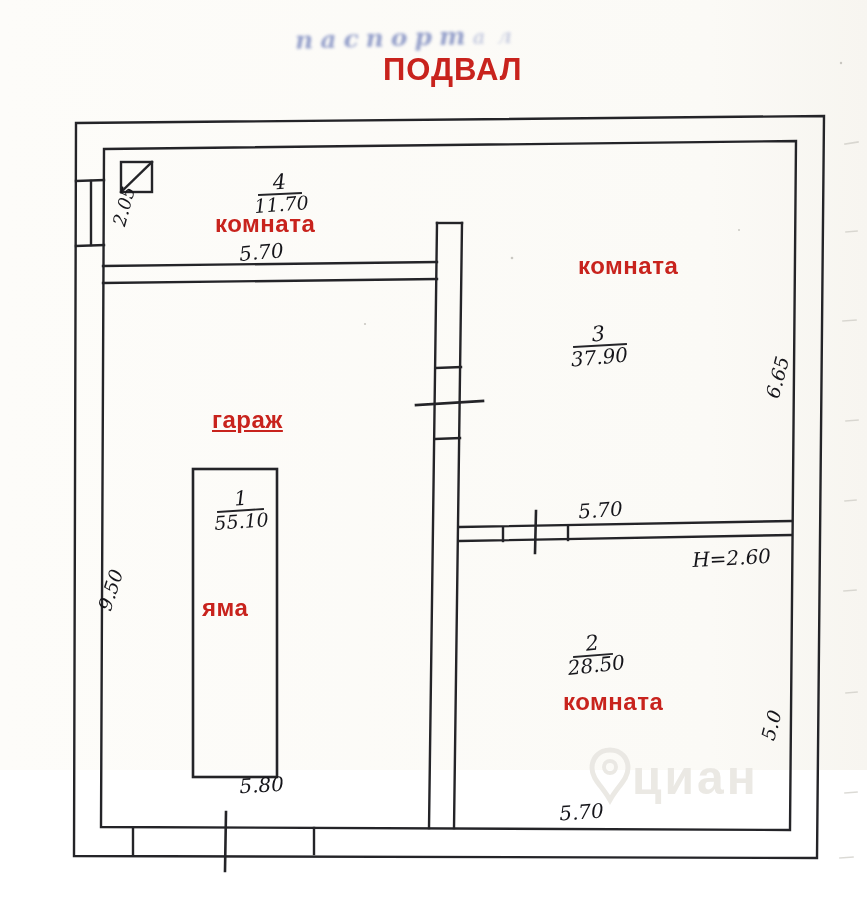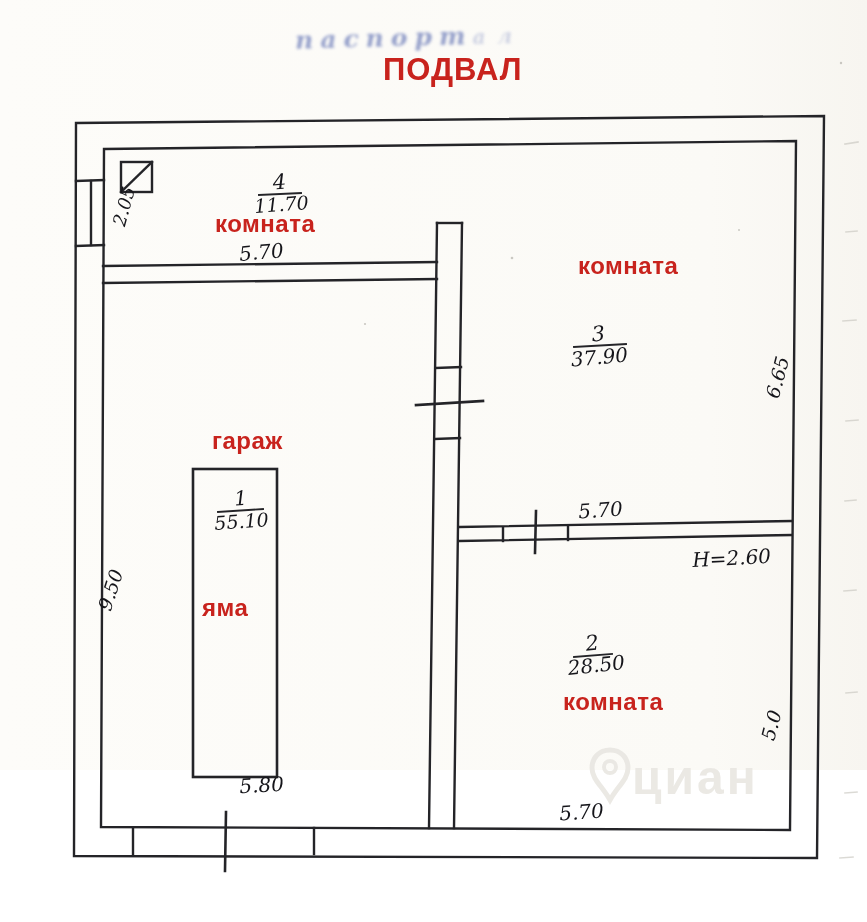--- a/index.html
+++ b/index.html
@@ -52,21 +52,21 @@
 <div id="canvas">
 
   <div class="stamp">
     <span>паспорт</span><span class="tail">ал</span>
   </div>
 
   <div class="title">ПОДВАЛ</div>
 
   <div class="room-label" style="left:215px;top:210px;">комната</div>
   <div class="room-label" style="left:578px;top:252px;">комната</div>
-  <div class="room-label" style="left:212px;top:427px;">гараж</div>
+  <div class="room-label" style="left:212px;top:406px;text-decoration:underline;">гараж</div>
   <div class="room-label" style="left:202px;top:594px;">яма</div>
   <div class="room-label" style="left:563px;top:688px;">комната</div>
 
   <div class="watermark">
     <svg width="44" height="62" viewBox="0 0 44 62">
       <path d="M22 4 C11 4 4 12 4 22 C4 33 14 40 22 54 C30 40 40 33 40 22 C40 12 33 4 22 4 Z" fill="none" stroke="#e9e7e2" stroke-width="5"></path>
       <circle cx="22" cy="21" r="6" fill="none" stroke="#e9e7e2" stroke-width="4"></circle>
     </svg>
     <span class="wm-text">циан</span>
   </div>

